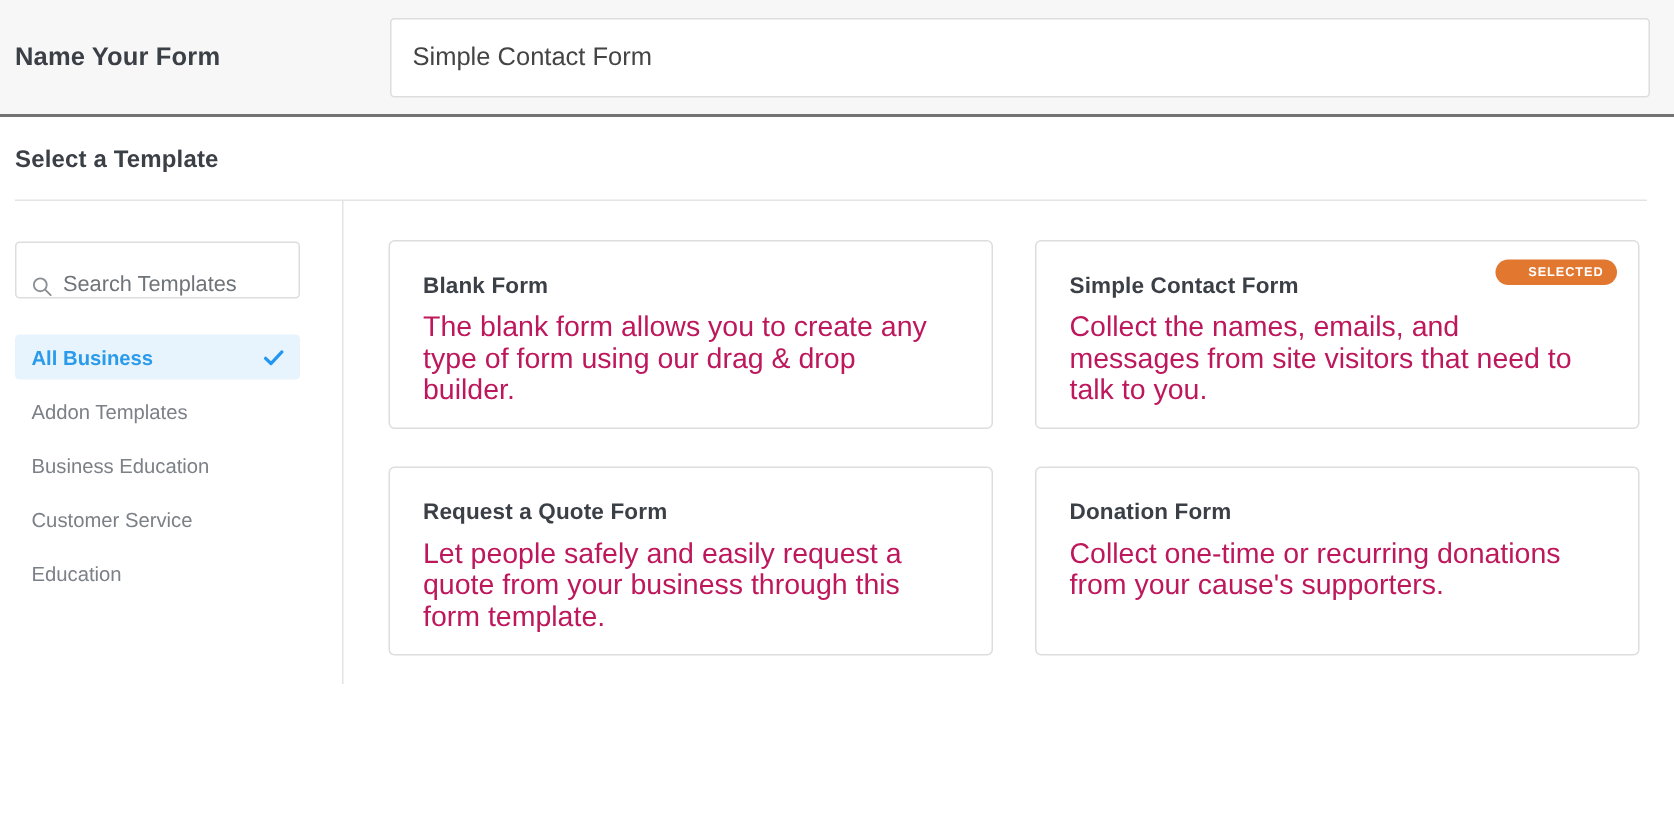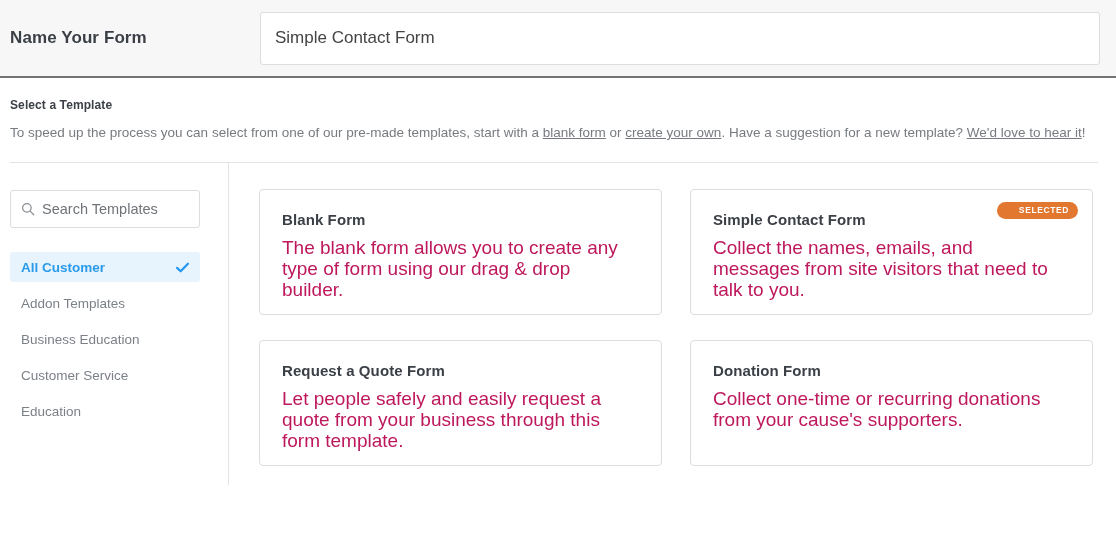--- a/index.html
+++ b/index.html
@@ -47,21 +47,21 @@
     color: #444444;
     outline: none;
   }
   .form-name-input::placeholder { color: #a0a4a8; }
 
   
   .intro {
     padding: 20px 18px 0 10px;
   }
   .intro-title {
-    font-size: 12px;
+    font-size: 16px;
     font-weight: 600;
     color: #3b3f46;
     margin: 0 0 9px 0;
     letter-spacing: 0.1px;
   }
   .intro-desc {
     font-size: 13.5px;
     line-height: 24px;
     color: #777b80;
     margin: 0;
@@ -92,21 +92,21 @@
   }
   .search-wrap {
     position: relative;
     width: 190px;
     height: 38px;
     box-sizing: border-box;
     border: 1px solid #dddddd;
     border-radius: 3px;
     background: #fff;
     display: flex;
-    align-items: center;
+    align-items: flex-end;
     padding: 0 10px;
   }
   .search-icon {
     flex: 0 0 auto;
     display: block;
     width: 14px;
     height: 14px;
     margin-right: 7px;
     color: #8a8f94;
   }
@@ -205,40 +205,37 @@
 </head>
 <body>
 
 <div class="form-name-bar">
   <div class="form-name-label">Name Your Form</div>
   <input class="form-name-input" type="text" value="Simple Contact Form" style="">
 </div>
 
 <div class="intro">
   <h2 class="intro-title">Select a Template</h2>
-  <p class="intro-desc">
-    <span>To speed up the process you can select from one of our pre-made templates, start with a </span><a href="#">blank form</a><span> or </span><a href="#">create your own</a><span>. Have a suggestion for a new template? </span><a href="#">We'd love to hear it</a><span>!</span>
-  </p>
 </div>
 <hr class="section-divider">
 
 <div class="templates-body">
 
   <div class="sidebar">
     <div class="search-wrap">
       <svg class="search-icon" viewBox="0 0 16 16" fill="none">
         <circle cx="6.7" cy="6.7" r="4.9" stroke="currentColor" stroke-width="1.4"></circle>
         <line x1="10.4" y1="10.4" x2="14.6" y2="14.6" stroke="currentColor" stroke-width="1.4" stroke-linecap="round"></line>
       </svg>
       <input class="search-input" type="text" placeholder="Search Templates" style="">
     </div>
 
     <ul class="cat-list">
       <li class="cat-item active">
-        <span>All Customer</span>
+        <span>All Business</span>
         <svg class="cat-check" viewBox="0 0 16 16">
           <path d="M2.2 8.4 L6.0 12.1 L13.8 3.9" fill="none" stroke="currentColor" stroke-width="2.3" stroke-linecap="round" stroke-linejoin="round"></path>
         </svg>
       </li>
       <li class="cat-item">
         <span>Addon Templates</span>
       </li>
       <li class="cat-item">
         <span>Business Education</span>
       </li>

